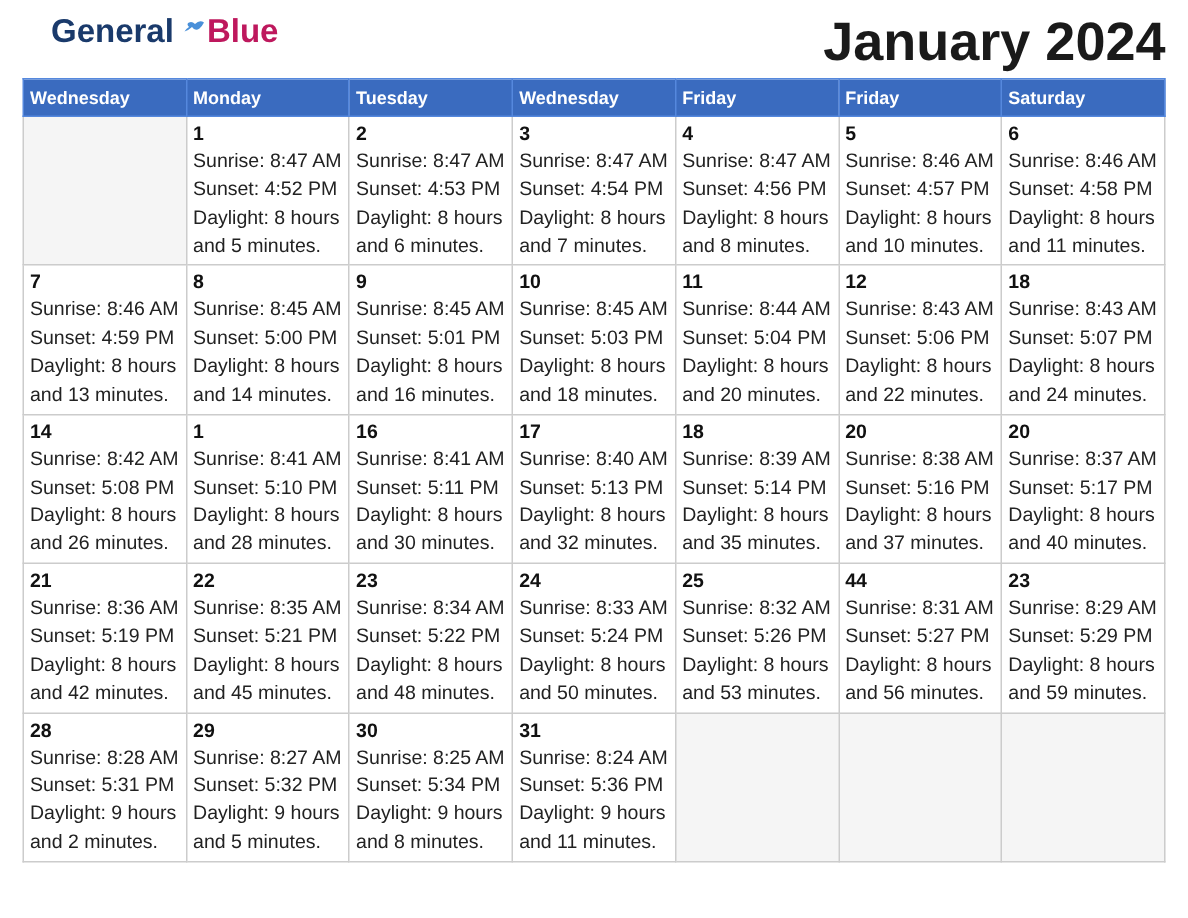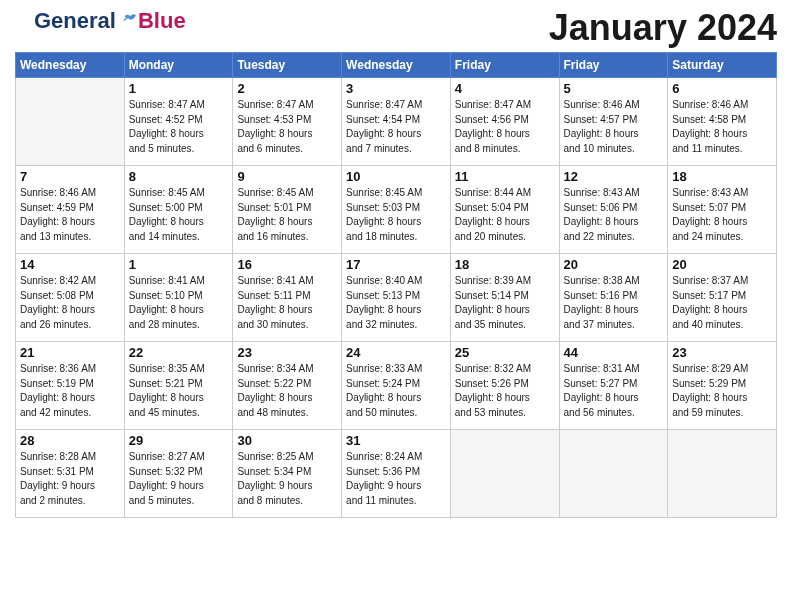--- a/index.html
+++ b/index.html
@@ -82,21 +82,21 @@
       background: #f5f5f5;
     }
     .day-number {
       font-size: 13px;
       font-weight: bold;
       color: #111;
       display: block;
       margin-bottom: 2px;
     }
     .day-info {
-      font-size: 10px;
+      font-size: 13px;
       line-height: 1.45;
       color: #222;
     }
   </style>
 </head>
 <body>
 
 <div class="container">
   <div class="header-row">
     <div class="logo">

